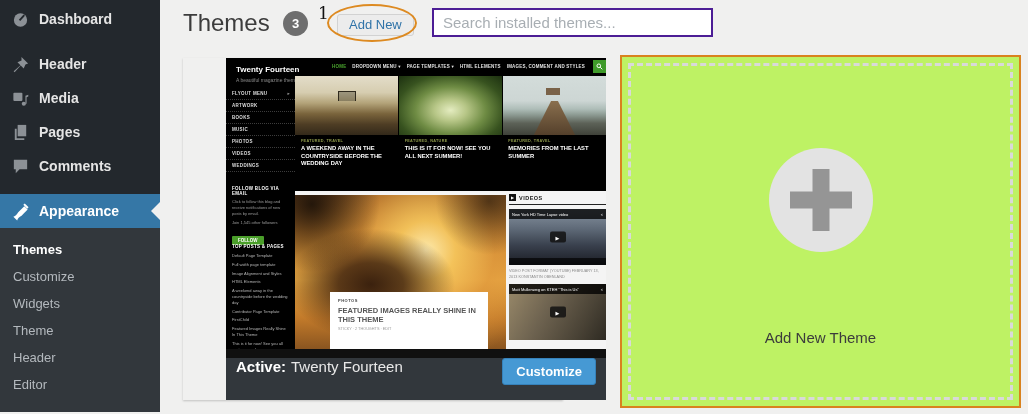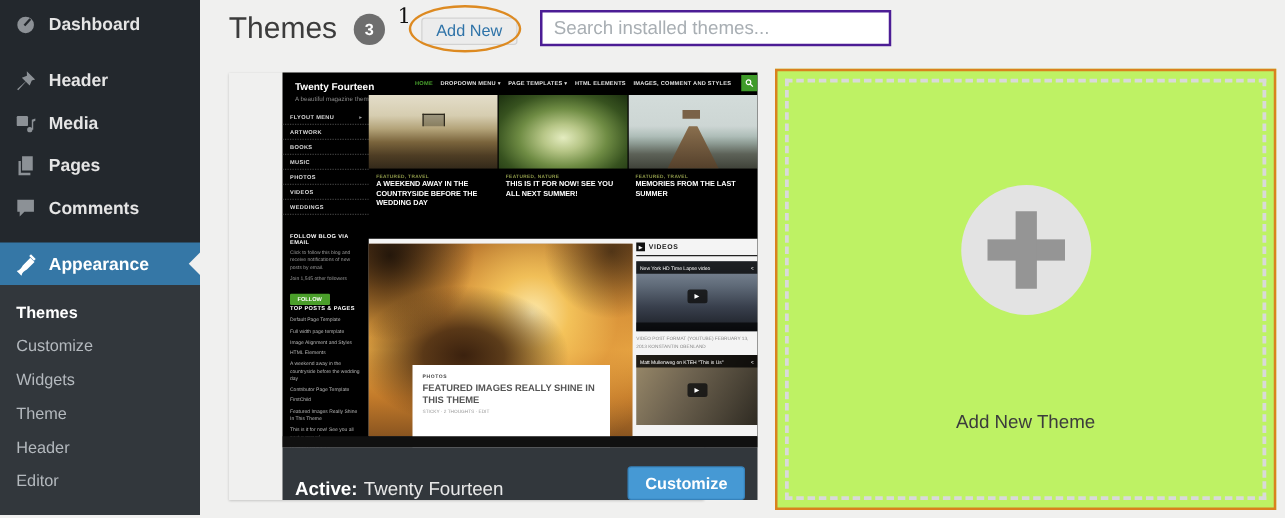--- a/index.html
+++ b/index.html
@@ -98,21 +98,21 @@
   .vid .bar { position:absolute; left:0; top:0; right:0; height:10px; background:rgba(0,0,0,.78);
         color:#fff; font-size:4px; display:flex; align-items:center; justify-content:space-between; padding:0 3px; }
   .vid .play { position:absolute; left:50%; top:50%; transform:translate(-50%,-50%); width:16px; height:11px;
         background:rgba(18,18,18,.85); border-radius:2px; color:#fff; font-size:5px;
         display:flex; align-items:center; justify-content:center; }
   .vid .ctrl { position:absolute; left:0; bottom:0; right:0; height:7px; background:rgba(0,0,0,.65); }
   .vcap { margin-top:4px; font-size:3.8px; color:#8a8a8a; line-height:1.5; }
   .ts-bottom { position:absolute; left:0; bottom:0; width:100%; height:9px; background:#101010; }
 
   .theme-footer { position:relative; width:380px; height:42px; background:#32373c;
-        display:flex; align-items:flex-end; padding:0 10px; }
+        display:flex; align-items:flex-start; padding:0 10px; }
   .theme-footer .al { font-size:15px; font-weight:bold; color:#fff; }
   .theme-footer .tn { font-size:15px; color:#e8e8e8; margin-left:5px; }
   .customize-btn { margin-left:auto; background:#4699d4; border:1px solid #3682bb; border-radius:3px;
         color:#fff; font-size:13px; font-weight:600; padding:5px 13px; cursor:pointer; }
 
   
   .add-card { position:absolute; left:620px; top:55px; width:401px; height:353px;
         border:2px solid #d9821e; background:#bef264; cursor:pointer; }
   .add-card .dash { position:absolute; inset:6px; border:3px dashed #d9d9d9; }
   .plus-circle { position:absolute; left:50%; top:91px; transform:translateX(-50%);

